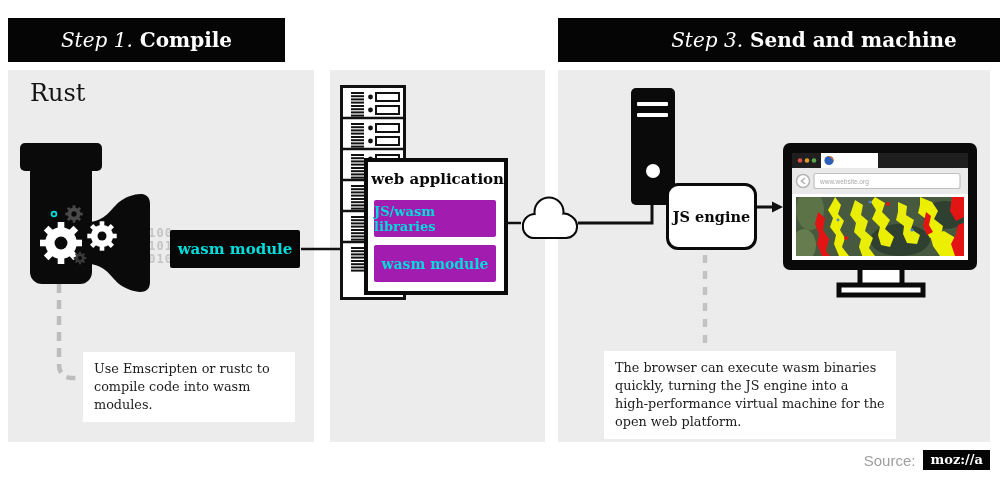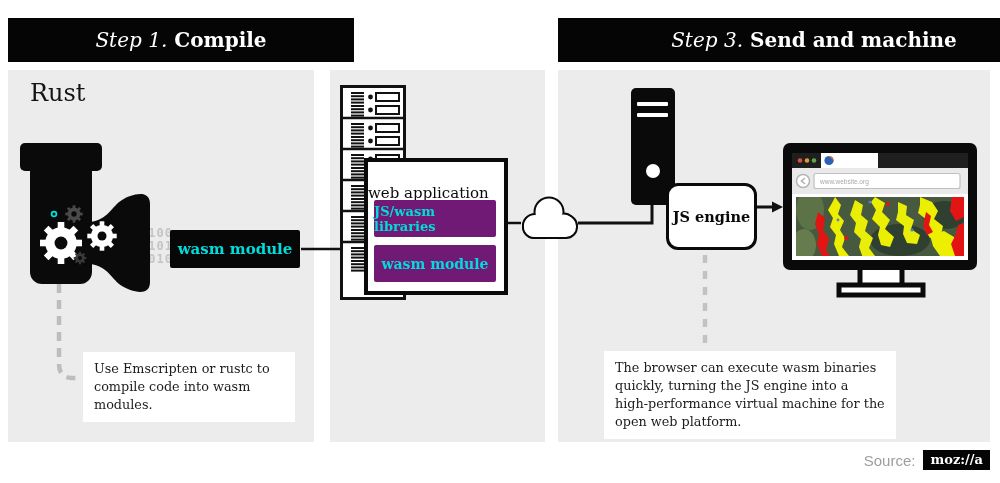--- a/index.html
+++ b/index.html
@@ -4,21 +4,21 @@
 <style>
   html,body{margin:0;padding:0;background:#fff;}
   .canvas{position:relative;width:1000px;height:483px;background:#fff;
           font-family:"DejaVu Serif",serif;overflow:hidden;}
 
   
   .hdr{position:absolute;top:18px;height:44px;background:#050505;color:#fff;
        display:flex;align-items:center;justify-content:center;font-size:20px;}
   .hdr .pre{font-style:italic;font-weight:400;margin-right:7px;}
   .hdr .ttl{font-weight:700;}
-  .h1{left:8px;width:346px;} .h2{left:330px;width:215px;} .h3{left:558px;width:432px;padding-left:40px;}
+  .h1{left:8px;width:277px;} .h2{left:330px;width:215px;} .h3{left:558px;width:432px;padding-left:40px;}
 
   
   .panel{position:absolute;top:70px;height:372px;background:var(--panel-gray,#ececec);z-index:1;}
   .p1{left:8px;width:306px;} .p2{left:330px;width:215px;} .p3{left:558px;width:432px;}
 
   .langs{position:absolute;left:30px;top:80px;font-size:24px;line-height:27px;color:#141414;z-index:4;}
 
   .bin{position:absolute;left:140px;top:227px;z-index:4;color:#c4c4c4;
        font-family:"DejaVu Sans Mono",monospace;font-weight:700;font-size:12px;
        line-height:13px;letter-spacing:1px;}
@@ -27,22 +27,22 @@
        color:var(--accent-cyan,#00dcdc);display:flex;align-items:center;justify-content:center;
        font-weight:700;font-size:15px;z-index:6;border-radius:2px;}
 
   .cap{position:absolute;background:#fff;color:#1c1c1c;z-index:6;box-sizing:border-box;
        font-size:12.8px;line-height:1.4;padding:8px 11px;}
   .cap1{left:83px;top:352px;width:212px;}
   .cap2{left:604px;top:351px;width:292px;}
 
   .webapp{position:absolute;left:364px;top:158px;width:144px;height:137px;background:#fff;
        border:4px solid #0a0a0a;box-sizing:border-box;z-index:10;}
-  .webapp .title{text-align:left;font-weight:400;font-size:15px;margin-top:22px;color:#0a0a0a;}
-  .innerbox{position:absolute;left:6px;width:122px;height:37px;background:#701a75;
+  .webapp .title{text-align:right;font-weight:700;font-size:15px;margin-top:8px;color:#0a0a0a;}
+  .innerbox{position:absolute;left:6px;width:122px;height:37px;background:#a21caf;
        color:var(--accent-cyan,#00dcdc);font-weight:700;display:flex;align-items:center;
        justify-content:center;border-radius:2px;}
   .ib1{top:38px;font-size:13px;}
   .ib2{top:83px;font-size:14px;}
 
   .jsengine{position:absolute;left:666px;top:183px;width:91px;height:67px;background:#fff;
        border:3.5px solid #0a0a0a;border-radius:12px;box-sizing:border-box;display:flex;
        align-items:center;justify-content:center;font-weight:700;font-size:14.5px;z-index:10;color:#0a0a0a;}
 
   .overlay{position:absolute;left:0;top:0;z-index:5;pointer-events:none;}

